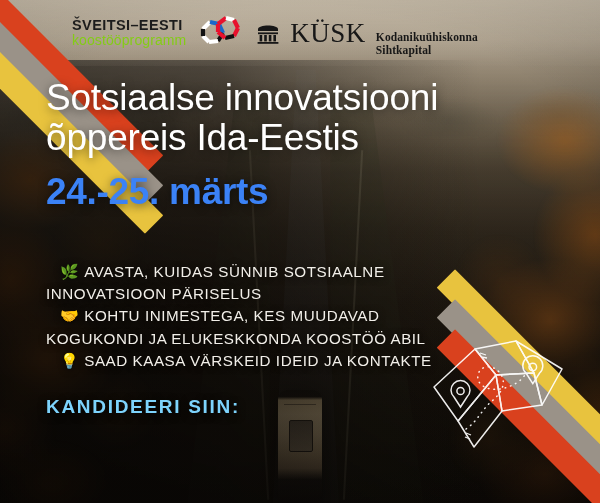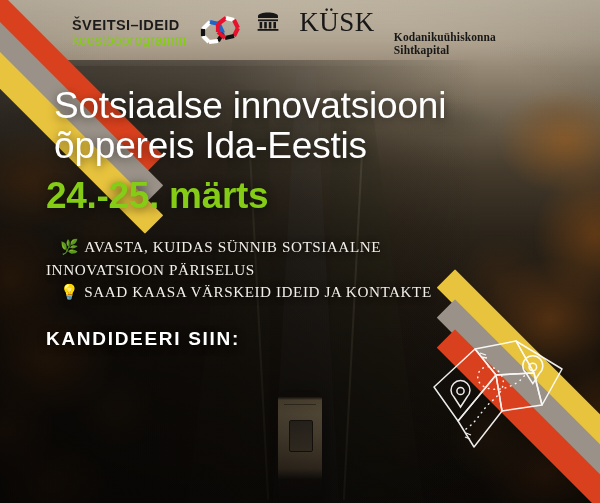--- a/index.html
+++ b/index.html
@@ -243,21 +243,22 @@
     font-size: 14px;
     font-weight: 400;
     letter-spacing: 0.1px;
     color: #84cc16;
     white-space: nowrap;
   }
   .logo-swiss-mark { width: 46px; height: 42px; }
 
   .logo-kysk {
     display: flex;
-    gap: 19px;
+    align-items: center;
+    gap: 10px;
   }
   .kysk-icon { width: 24px; height: 22px; }
   .kysk-word {
     font-family: "Liberation Serif", serif;
     font-size: 27px;
     font-weight: 400;
     color: #171717;
     letter-spacing: 0.5px;
     line-height: 1;
   }
@@ -278,57 +279,56 @@
     top: 78px;
     right: 40px;
   }
   .title {
     color: #ffffff;
     font-size: 37px;
     font-weight: 300;
     line-height: 1.09;
     letter-spacing: -0.2px;
     text-shadow: 0 2px 10px rgba(0,0,0,0.55);
-    margin: 8px;
+    margin: 0;
   }
   .date {
-    color: #84cc16;
+    color: #3b82f6;
     font-size: 37px;
     font-weight: 700;
     line-height: 1.12;
     letter-spacing: -0.3px;
-    margin: 4px 0 0 0;
+    margin: 12px 0 0 0;
     text-shadow: 0 2px 10px rgba(0,0,0,0.6);
   }
 
   .bullets {
-    margin: 20px 0 0 0;
+    margin: 49px 0 0 0;
     padding: 0;
     list-style: none;
-    font-family: Liberation Serif, serif;
   }
   .bullet {
     color: #f2efe9;
     font-size: 15.2px;
     font-weight: 400;
     line-height: 1.46;
     letter-spacing: 0.55px;
     text-transform: uppercase;
     text-shadow: 0 1px 7px rgba(0,0,0,0.75);
     max-width: 400px;
     text-indent: 14px;
   }
   .bullet .emo {
     font-size: 15px;
     margin-right: 5px;
   }
 
   .cta {
     margin-top: 23px;
-    color: #ffffff;
+    color: #7dd3fc;
     font-size: 19px;
     font-weight: 700;
     line-height: 1.22;
     letter-spacing: 1.7px;
     text-shadow: 0 2px 9px rgba(0,0,0,0.8);
   }
 
   
   .map-art {
     position: absolute;
@@ -374,21 +374,21 @@
   <div class="stripes stripes-br">
     <div class="stripe" style="background:#E8C33E; bottom:52px;"></div>
     <div class="stripe" style="background:#9A9288; bottom:22px;"></div>
     <div class="stripe" style="background:#D9411E; bottom:-8px;"></div>
   </div>
 
   <div class="header">
 
     <div class="logo-swiss">
       <div class="logo-swiss-text">
-        <div class="logo-swiss-top">ŠVEITSI–IDEID</div>
+        <div class="logo-swiss-top">ŠVEITSI–EESTI</div>
         <div class="logo-swiss-bot">koostööprogramm</div>
       </div>
       <svg class="logo-swiss-mark" viewBox="0 0 46 42">
 
         <g fill="none" stroke-width="4.2" stroke-linecap="butt">
           <path d="M7 17 L14 10" stroke="#FFFFFF"></path>
           <path d="M14 10 L23 12" stroke="#1B66C9"></path>
           <path d="M23 12 L27 21" stroke="#1B66C9"></path>
           <path d="M27 21 L22 29" stroke="#111111"></path>
           <path d="M22 29 L13 30" stroke="#FFFFFF"></path>
@@ -434,20 +434,23 @@
       <span>õppereis Ida-Eestis</span>
     </h1>
 
     <div class="date">24.-25. märts</div>
 
     <ul class="bullets">
       <li class="bullet">
         <span class="emo">🌿</span><span>AVASTA, KUIDAS SÜNNIB SOTSIAALNE INNOVATSIOON PÄRISELUS</span>
       </li>
       <li class="bullet">
+        <span class="emo">🤝</span><span>KOHTU INIMESTEGA, KES MUUDAVAD KOGUKONDI JA ELUKESKKONDA KOOSTÖÖ ABIL</span>
+      </li>
+      <li class="bullet">
         <span class="emo">💡</span><span>SAAD KAASA VÄRSKEID IDEID JA KONTAKTE</span>
       </li>
     </ul>
 
     <div class="cta">
       <div>KANDIDEERI SIIN:</div>
     </div>
 
   </div>
 

